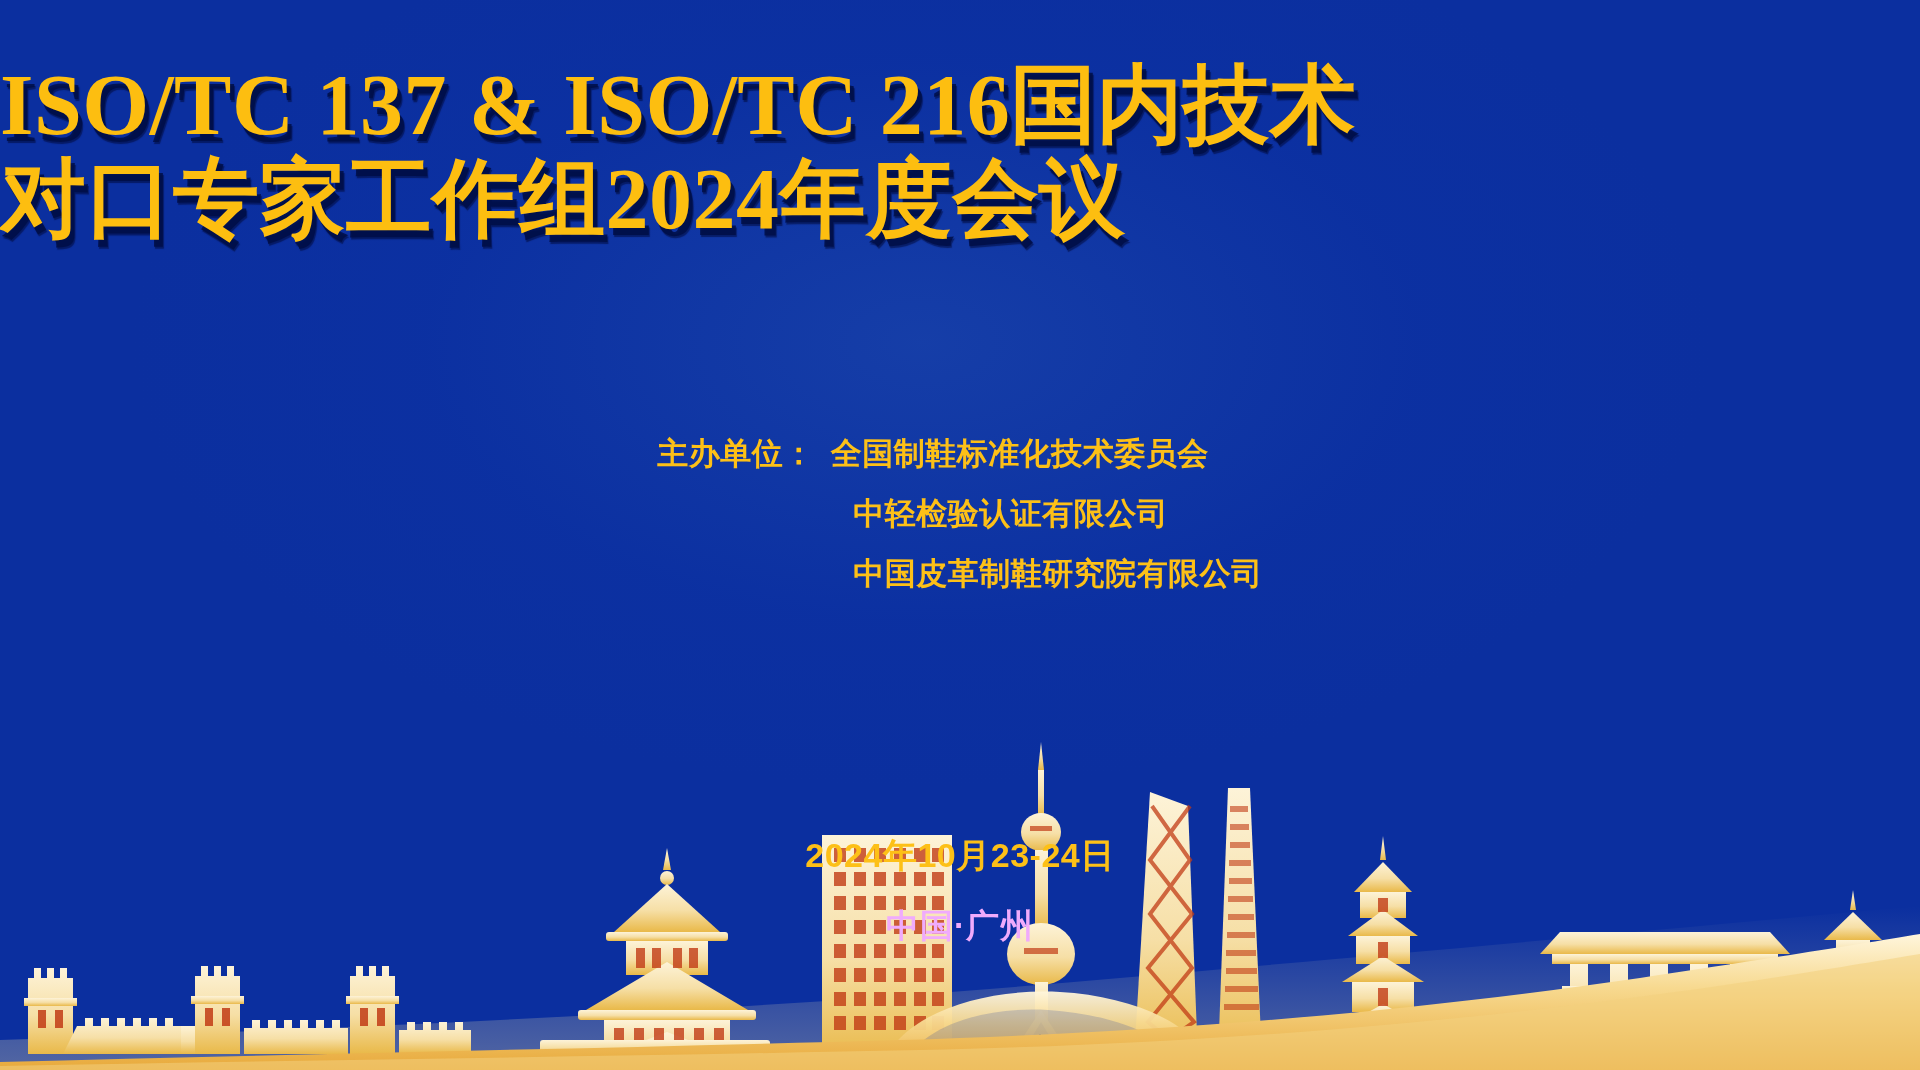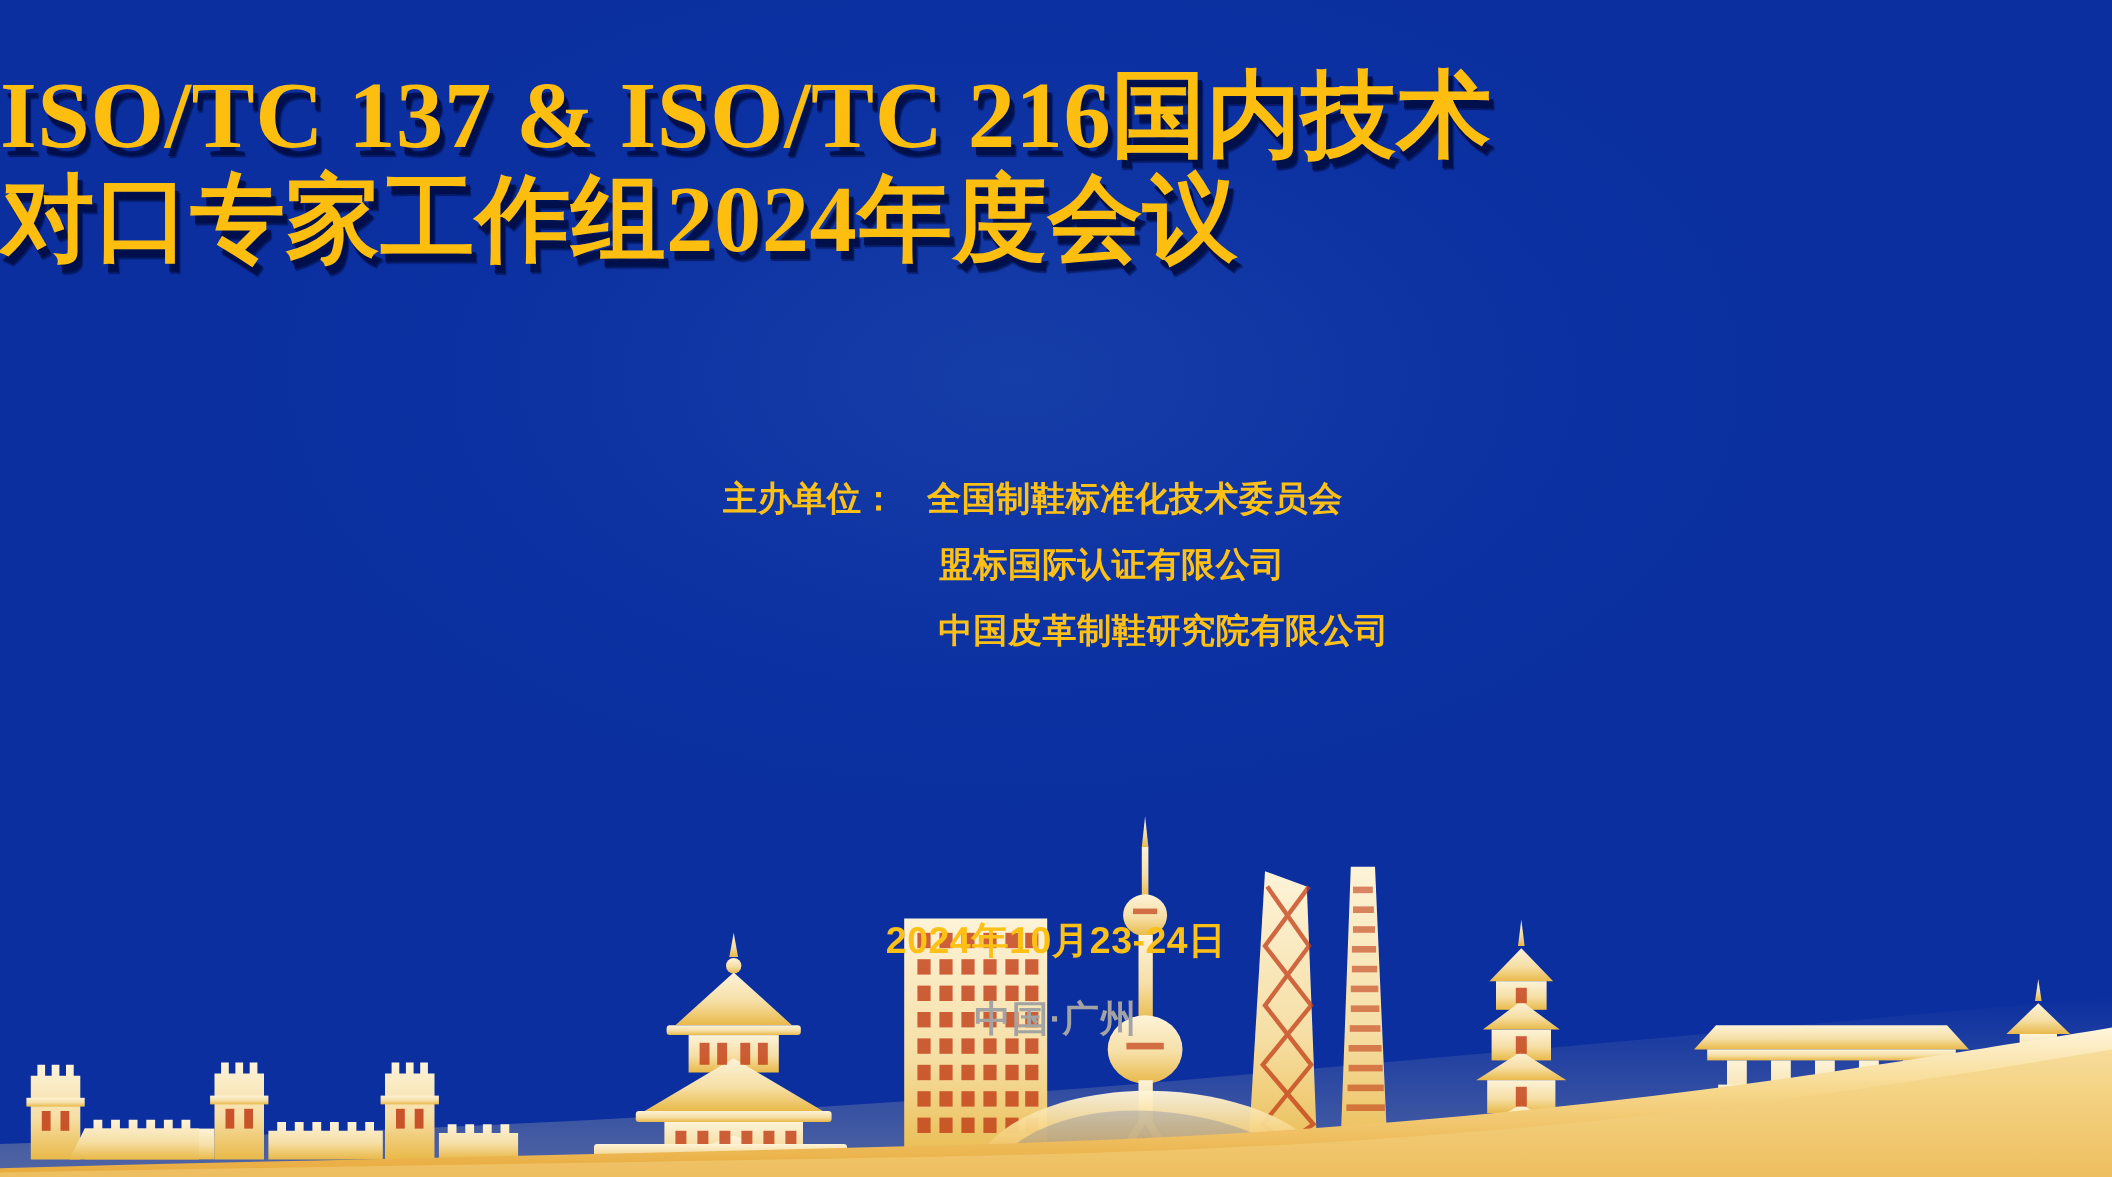--- a/index.html
+++ b/index.html
@@ -71,21 +71,21 @@
     line-height: 1;
     margin-bottom: 29px;
     letter-spacing: 0.5px;
     white-space: nowrap;
   }
   .org-row .lbl {
     display: inline-block;
   }
   .org-row .val {
     display: inline-block;
-    margin-left: 28px;
+    margin-left: 16px;
   }
   .org-row.indent .val {
     margin-left: 0;
   }
 
   
   .orgs-inner {
     display: inline-block;
     text-align: left;
   }
@@ -107,21 +107,21 @@
   .meta-date {
     font-size: 34px;
     font-weight: bold;
     color: #fdc017;
     line-height: 1;
     letter-spacing: 0.5px;
   }
   .meta-place {
     font-size: 33px;
     font-weight: bold;
-    color: #a3a3a3;
+    color: #f0abfc;
     line-height: 1;
     margin-top: 37px;
     letter-spacing: 1px;
   }
 
   
   .skyline {
     position: absolute;
     left: 0;
     bottom: 0;
@@ -382,21 +382,21 @@
     <div class="title-line title-line-1">ISO/TC 137 &amp; ISO/TC 216国内技术</div>
     <div class="title-line title-line-2">对口专家工作组2024年度会议</div>
   </div>
 
   <div class="orgs">
     <div class="orgs-inner">
       <div class="org-row r1">
         <span class="lbl">主办单位：</span><span class="val">全国制鞋标准化技术委员会</span>
       </div>
       <div class="org-row r3 indent">
-        <span class="val">盟标国际认证有限公司</span>
+        <span class="val">中轻检验认证有限公司</span>
       </div>
       <div class="org-row r4 indent">
         <span class="val">中国皮革制鞋研究院有限公司</span>
       </div>
     </div>
   </div>
 
   <div class="meta">
     <div class="meta-date">2024年10月23-24日</div>
     <div class="meta-place">中国·广州</div>

